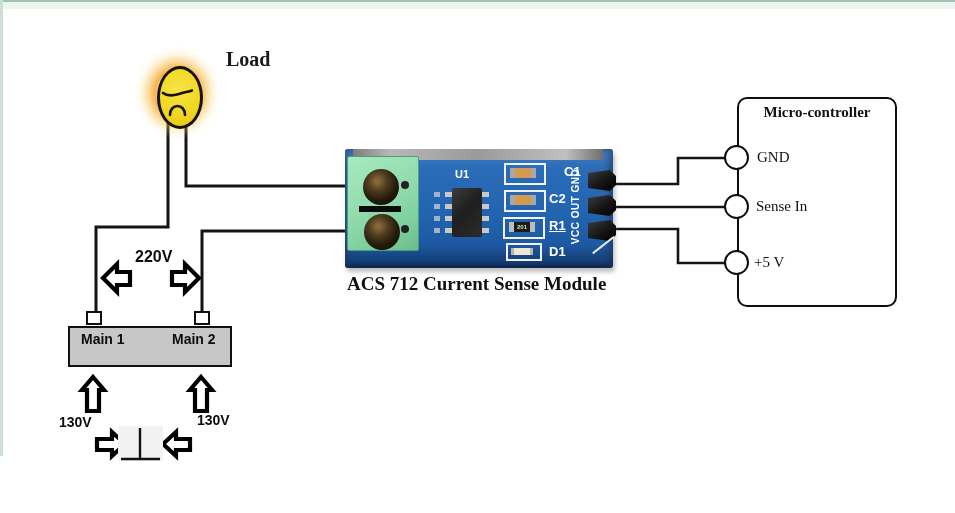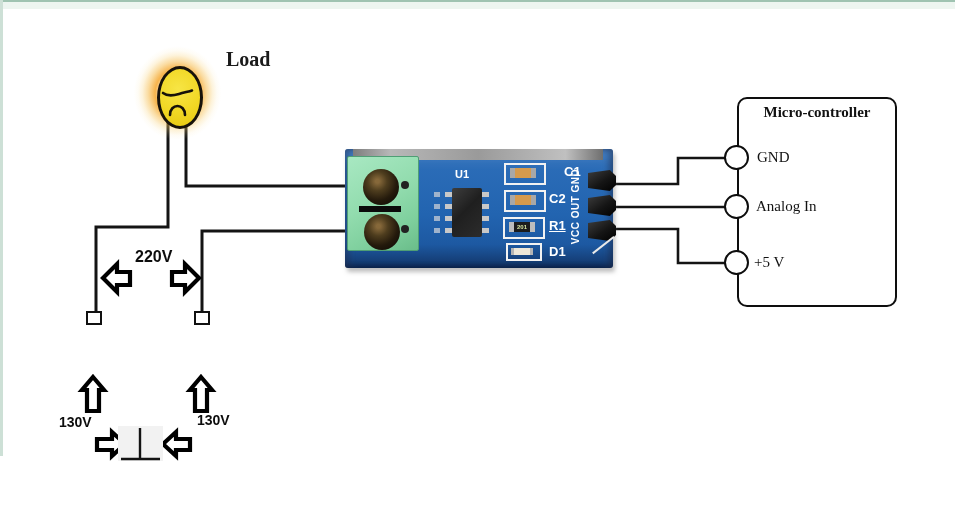--- a/index.html
+++ b/index.html
@@ -177,29 +177,34 @@
     <div class="mlbl lc2">C2</div>
     <div class="mlbl lr1">R1</div>
     <div class="mlbl ld1">D1</div>
 
     <div class="vtext">VCC OUT GND</div>
     <div class="hpin p1"></div>
     <div class="hpin p2"></div>
     <div class="hpin p3"></div>
     <div class="diag"></div>
   </div>
+  <div class="lbl serifb" id="caption">ACS 712 Current Sense Module</div>
 
   <div id="mcu">
     <div class="mcu-title serif">Micro-controller</div>
   </div>
   <div class="pin-circle pc1"></div>
   <div class="pin-circle pc2"></div>
   <div class="pin-circle pc3"></div>
   <div class="lbl serif pl1">GND</div>
-  <div class="lbl serif pl2">Analog In</div>
+  <div class="lbl serif pl2">Sense In</div>
   <div class="lbl serif pl3">+5 V</div>
 
   <div class="mterm t1"></div>
   <div class="mterm t2"></div>
+  <div id="mains">
+    <div class="lbl sansb m1">Main 1</div>
+    <div class="lbl sansb m2">Main 2</div>
+  </div>
   <div class="lbl sansb" id="v220">220V</div>
   <div class="lbl sansb" id="v130l">130V</div>
   <div class="lbl sansb" id="v130r">130V</div>
 </div>
 
 </body></html>

